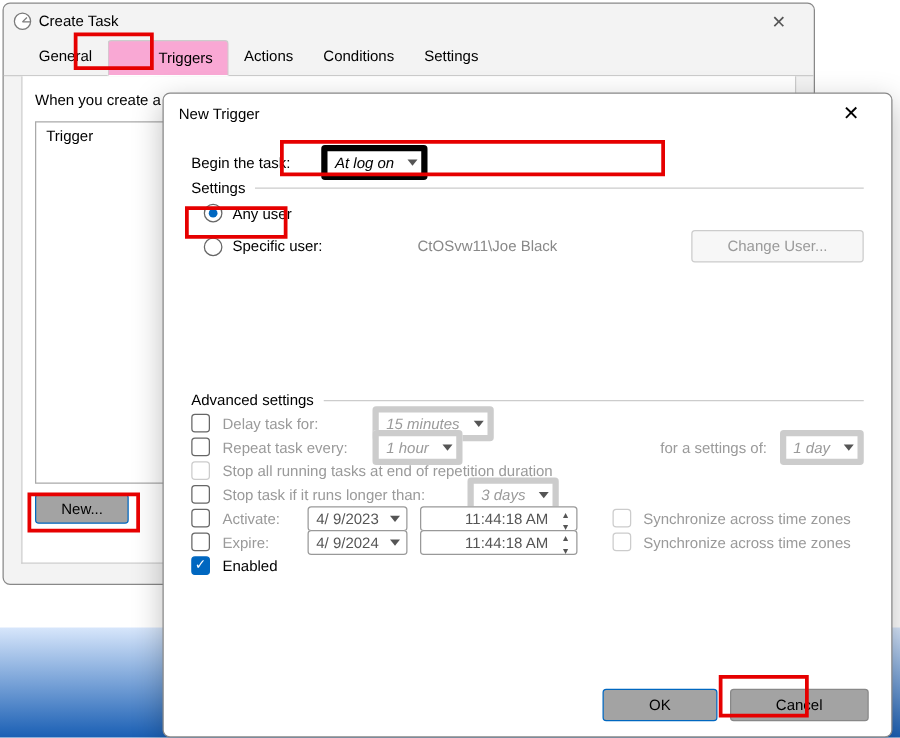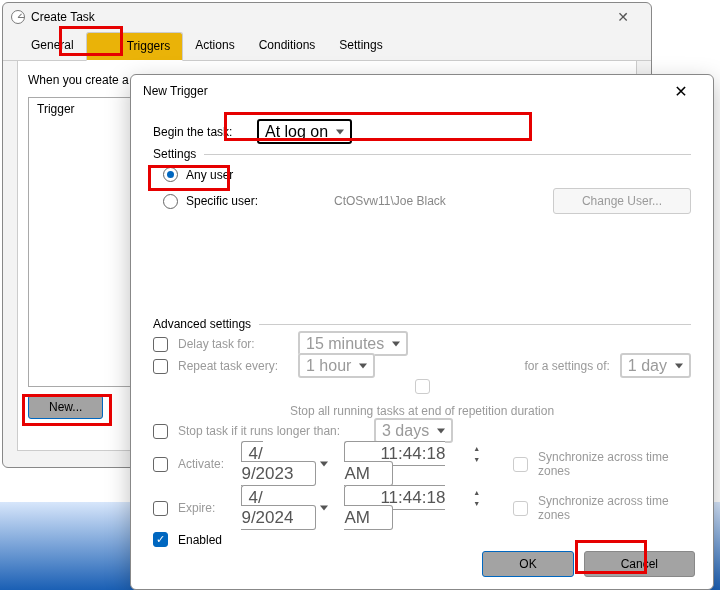--- a/index.html
+++ b/index.html
@@ -8,21 +8,21 @@
 
   
   .ct-win { position:absolute; left:2px; top:2px; width:650px; height:466px; background:#f3f3f3; border:1px solid #888; border-radius:6px; }
   .ct-title { height:28px; display:flex; align-items:center; padding:0 8px; font-size:12px; }
   .ct-title .ico { width:14px; height:14px; border:1px solid #7a7a7a; border-radius:50%; margin-right:6px; position:relative; background:#fff; }
   .ct-title .ico::after{content:"";position:absolute;width:5px;height:1px;background:#7a7a7a;left:6px;top:6px;transform-origin:left;transform:rotate(-45deg);}
   .ct-title .ico::before{content:"";position:absolute;width:6px;height:1px;background:#7a7a7a;left:6px;top:6px;}
   .ct-title .x { margin-left:auto; width:40px; text-align:center; color:#555; font-size:14px;}
   .ct-tabs { display:flex; padding:0 16px; gap:0; border-bottom:1px solid #ccc; }
   .ct-tabs .tab { padding:6px 12px 7px; font-size:12px; color:#000; cursor:pointer; position:relative; top:1px;}
-  .ct-tabs .tab.active { background:#eab308; border:1px solid #ccc; border-bottom:1px solid #fff; border-radius:3px 3px 0 0;padding-left:40px;}
+  .ct-tabs .tab.active { background:#f9a8d4; border:1px solid #ccc; border-bottom:1px solid #fff; border-radius:3px 3px 0 0;padding-left:40px;}
   .ct-body { background:#fff; margin:0 14px 14px; border:1px solid #ccc; border-top:none; height:390px; padding:12px 10px; }
   .ct-intro { font-size:12px; color:#000;}
   .ct-list { margin-top:10px; background:#fff; border:1px solid #a9a9a9; height:290px; }
   .ct-list .hdr { padding:4px 8px; font-size:12px; color:#000;}
   .ct-btns { margin-top:8px; }
   .btn { background:#a3a3a3; border:1px solid #888; border-radius:3px; padding:4px 20px; font-size:12px; cursor:pointer; }
   .btn.primary { border:1px solid #0067c0; color:#000; }
   .hl { position:absolute; border:3px solid #e60000; pointer-events:none; }
   .hl-tab { left:59px; top:26px; width:64px; height:30px; }
   .hl-new { left:22px; top:394px; width:90px; height:32px; }
@@ -30,53 +30,53 @@
   
   .taskbar { position:absolute; left:0; bottom:0; width:720px; height:88px; background:linear-gradient(180deg,#d7e6fb 0%,#1a5fb4 100%); }
 
   
   .nt-win { position:absolute; left:130px; top:74px; width:584px; height:516px; background:#fff; border:1px solid #888; border-radius:6px; box-shadow:0 8px 24px rgba(0,0,0,.25); }
   .nt-title { height:32px; display:flex; align-items:center; padding:1px 12px; font-size:12px;gap:11px;}
   .nt-title .x { margin-left:auto; width:40px; text-align:center; font-size:16px; }
   .nt-body { padding:10px 22px 14px; }
   .row { display:flex; align-items:center; gap:10px; margin:6px 0; font-size:12px;}
   .lbl { min-width:94px; }
-  select.sel, .sel { appearance:none; -webkit-appearance:none; border:2px solid #000000; background:#fff; height:23px; padding:2px 22px 2px 6px; font-size:16px; border-radius:3px; position:relative;}
+  select.sel, .sel { appearance:none; -webkit-appearance:none; border:5px solid #000000; background:#fff; height:23px; padding:2px 22px 2px 6px; font-size:12px; border-radius:3px; position:relative;font-style:italic;}
   .sel-wrap { position:relative; display:inline-block; }
   .sel-wrap::after { content:""; position:absolute; right:8px; top:50%; width:0;height:0;border-left:4px solid transparent;border-right:4px solid transparent;border-top:5px solid #555; transform:translateY(-50%);}
   .sel.wide { width:296px;}
   .sel.small { width:104px; }
   .sel.med { width:78px; }
   .sel.tiny { width:94px;}
   .grpHead { font-size:12px; margin:6px 0 2px; display:flex; align-items:center; gap:8px;}
   .grpHead .line{flex:1;height:1px;background:#ccc;}
   .radio { display:flex; align-items:center; gap:8px; margin:6px 0 6px 10px; }
   .radio .dot { width:15px;height:15px;border:1px solid #666;border-radius:50%;display:flex;align-items:center;justify-content:center; background:#fff;}
   .radio.checked .dot::after{content:"";width:7px;height:7px;border-radius:50%;background:#0067c0;}
   .chgBtn {border:1px solid #ccc;background:#f7f7f7;color:#9a9a9a;padding:5px 28px;border-radius:3px;font-size:12px;}
   .adv-block{margin-top:103px;}
   .cb{width:15px;height:15px;border:1px solid #666;border-radius:3px;display:inline-flex;align-items:center;justify-content:center;background:#fff;flex:none;}
   .cb.checked{background:#0067c0;border-color:#0067c0;}
   .cb.checked::after{content:"✓";color:#fff;font-size:11px;line-height:1;}
   .dis{color:#9a9a9a;}
   .dis .sel{color:#9a9a9a;border-color:#ccc;}
-  .dateInp{border:1px solid #999;background:#fff;height:23px;padding:2px 22px 2px 6px;font-size:17px;border-radius:3px;width:100px;color:#555}
+  .dateInp{border:1px solid #999;background:#fff;height:23px;padding:2px 22px 2px 6px;font-size:12px;border-radius:3px;width:100px;color:#555}
   .timeInp{width:100px;padding-left:35px;}
   .dt-wrap{position:relative;display:inline-block}
   .dt-wrap::after{content:"";position:absolute;right:6px;top:50%;width:0;height:0;border-left:4px solid transparent;border-right:4px solid transparent;border-top:5px solid #555;transform:translateY(-50%);}
   .spin-wrap{position:relative;display:inline-block}
   .spin-wrap .spn{position:absolute;right:1px;top:1px;width:16px;height:21px;display:flex;flex-direction:column}
   .spin-wrap .spn span{flex:1;font-size:7px;text-align:center;color:#555;line-height:1}
   .footer{position:absolute;right:18px;bottom:12px;display:flex;gap:10px;}
   .footer .btn{padding:5px 36px;}
   .hl-sel { left:224px; top:112px; width:308px; height:29px;}
   .hl-any { left:148px; top:165px; width:82px; height:26px;}
   .hl-ok { left:575px; top:540px; width:72px; height:34px;}
   .smallgap .row{margin:4px 0;}
-  .ml26{margin-left:26px;flex-direction:column;}
+  .ml26{margin-left:26px;}
   .gray{color:#888;}
 </style>
 </head>
 <body>
 
 <div class="viewport">
 
   <div class="taskbar"></div>
 
   <div class="ct-win">

